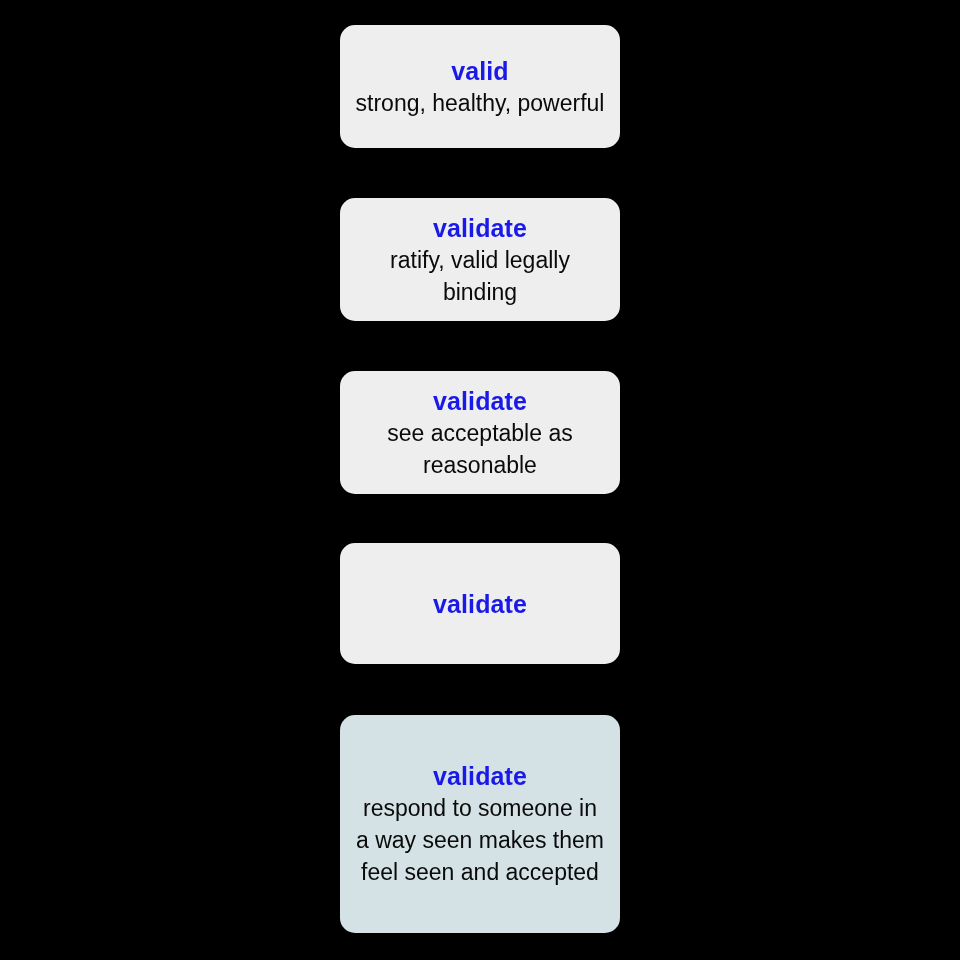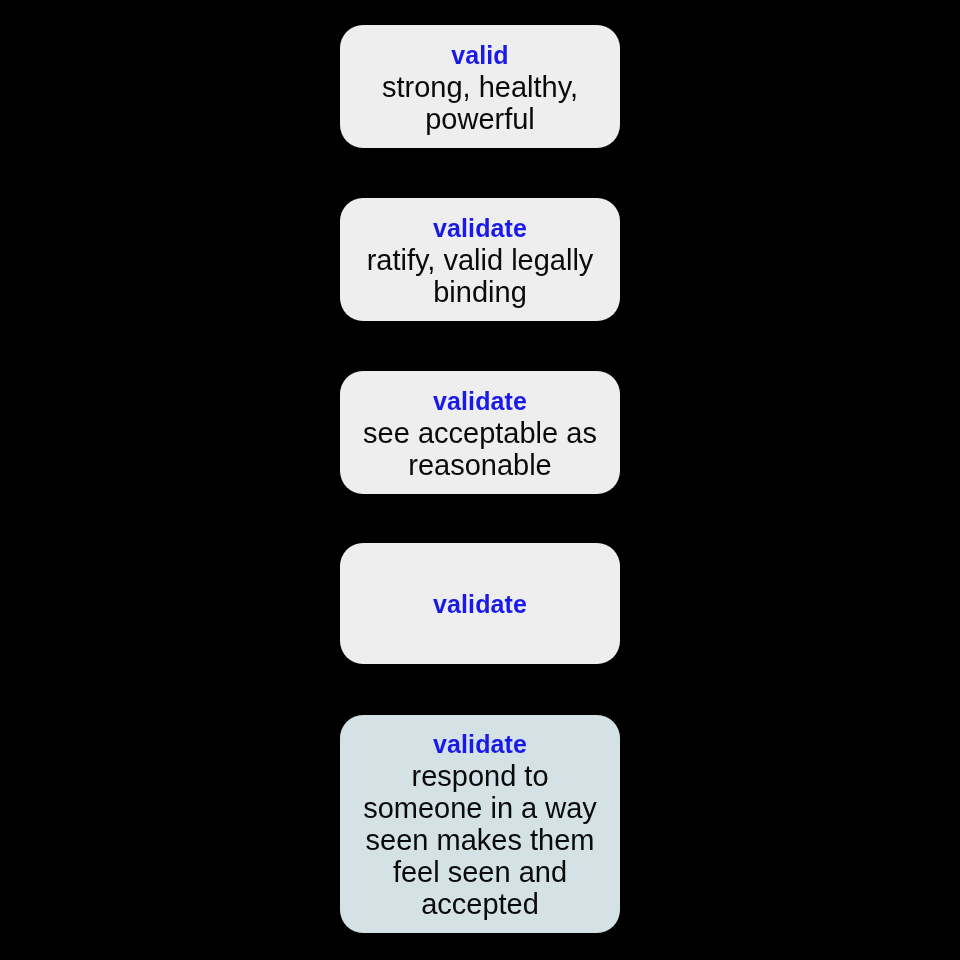--- a/index.html
+++ b/index.html
@@ -17,42 +17,42 @@
     position: relative;
     width: 960px;
     height: 960px;
     background: #000000;
   }
   .sense-card {
     position: absolute;
     left: 340px;
     width: 280px;
     box-sizing: border-box;
-    border-radius: 23px;
+    border-radius: 15px;
     background: #eeeeee;
     display: flex;
     flex-direction: column;
     align-items: center;
     justify-content: center;
     text-align: center;
     padding: 4px 8px;
   }
   .sense-card.highlight {
     background: #d4e1e5;
   }
   .headword {
     color: #1a1ae8;
     font-weight: bold;
     font-size: 25px;
     line-height: 32px;
     letter-spacing: 0.1px;
   }
   .gloss {
     color: #0a0a0a;
-    font-size: 29px;
+    font-size: 23px;
     line-height: 32px;
     font-weight: normal;
     max-width: 250px;
   }
   
   #card-1 { top: 25px;  height: 123px; }
   #card-2 { top: 198px; height: 123px; }
   #card-3 { top: 371px; height: 123px; }
   #card-4 { top: 543px; height: 121px; }
   #card-5 { top: 715px; height: 218px; }

